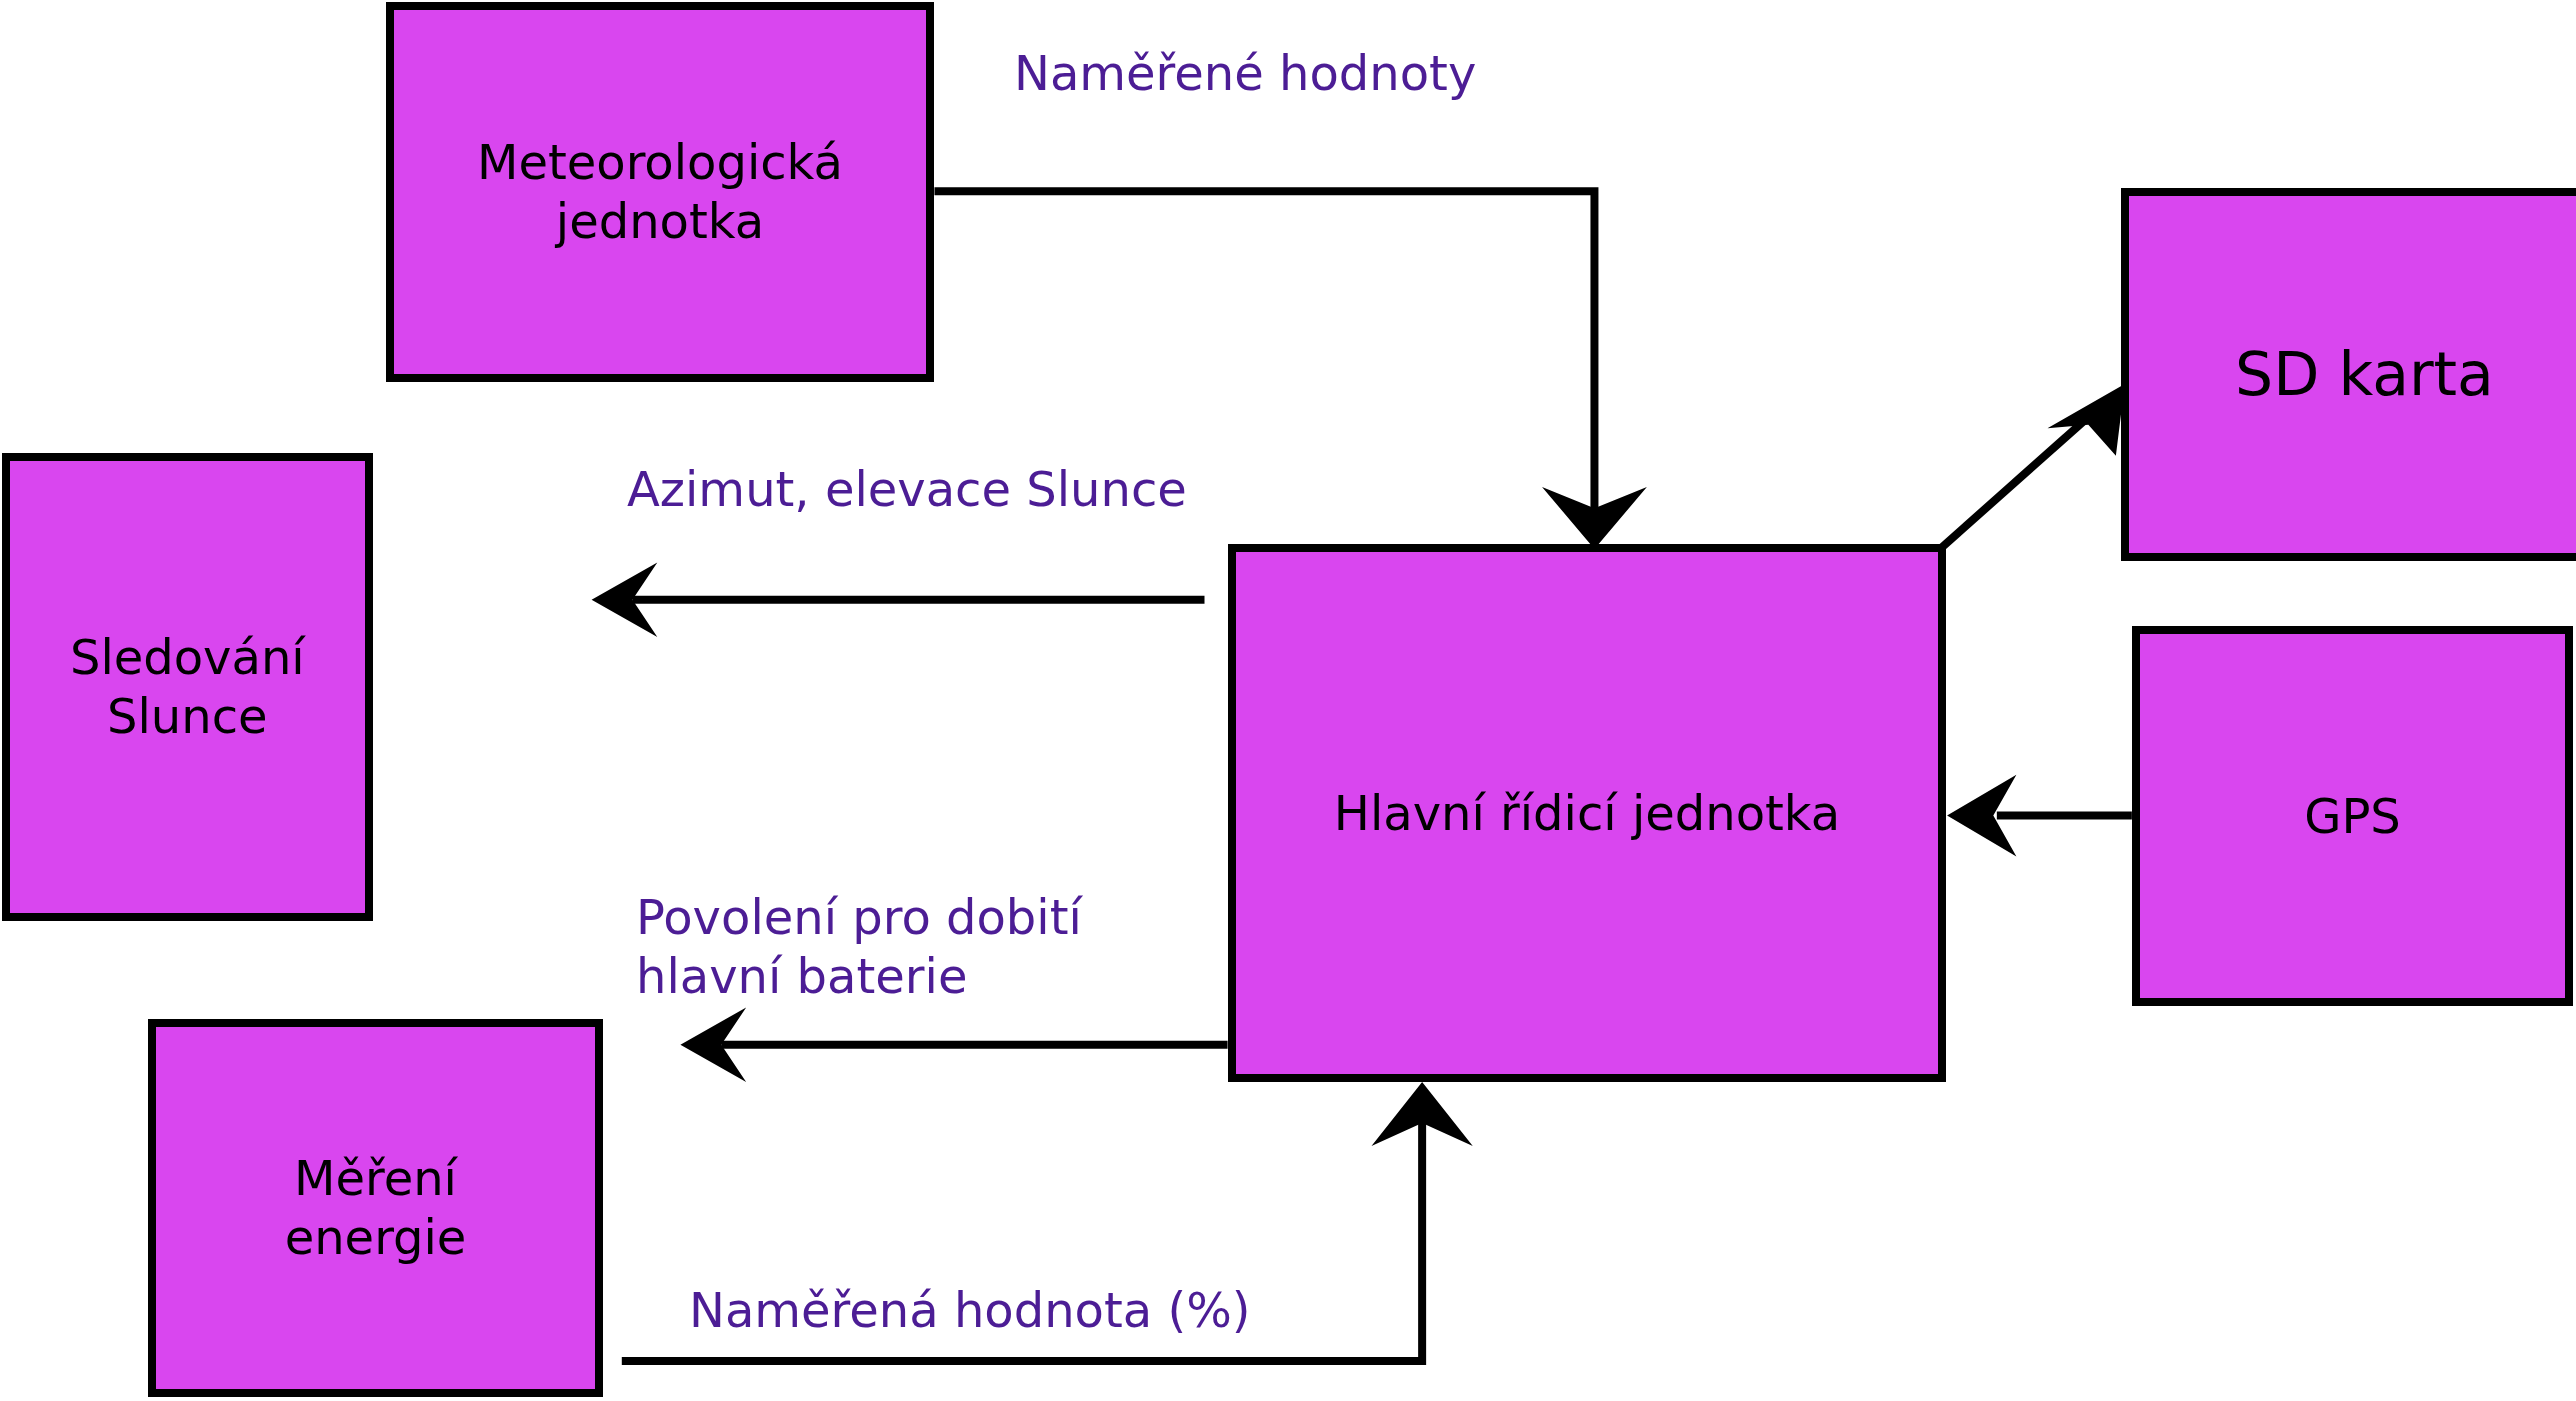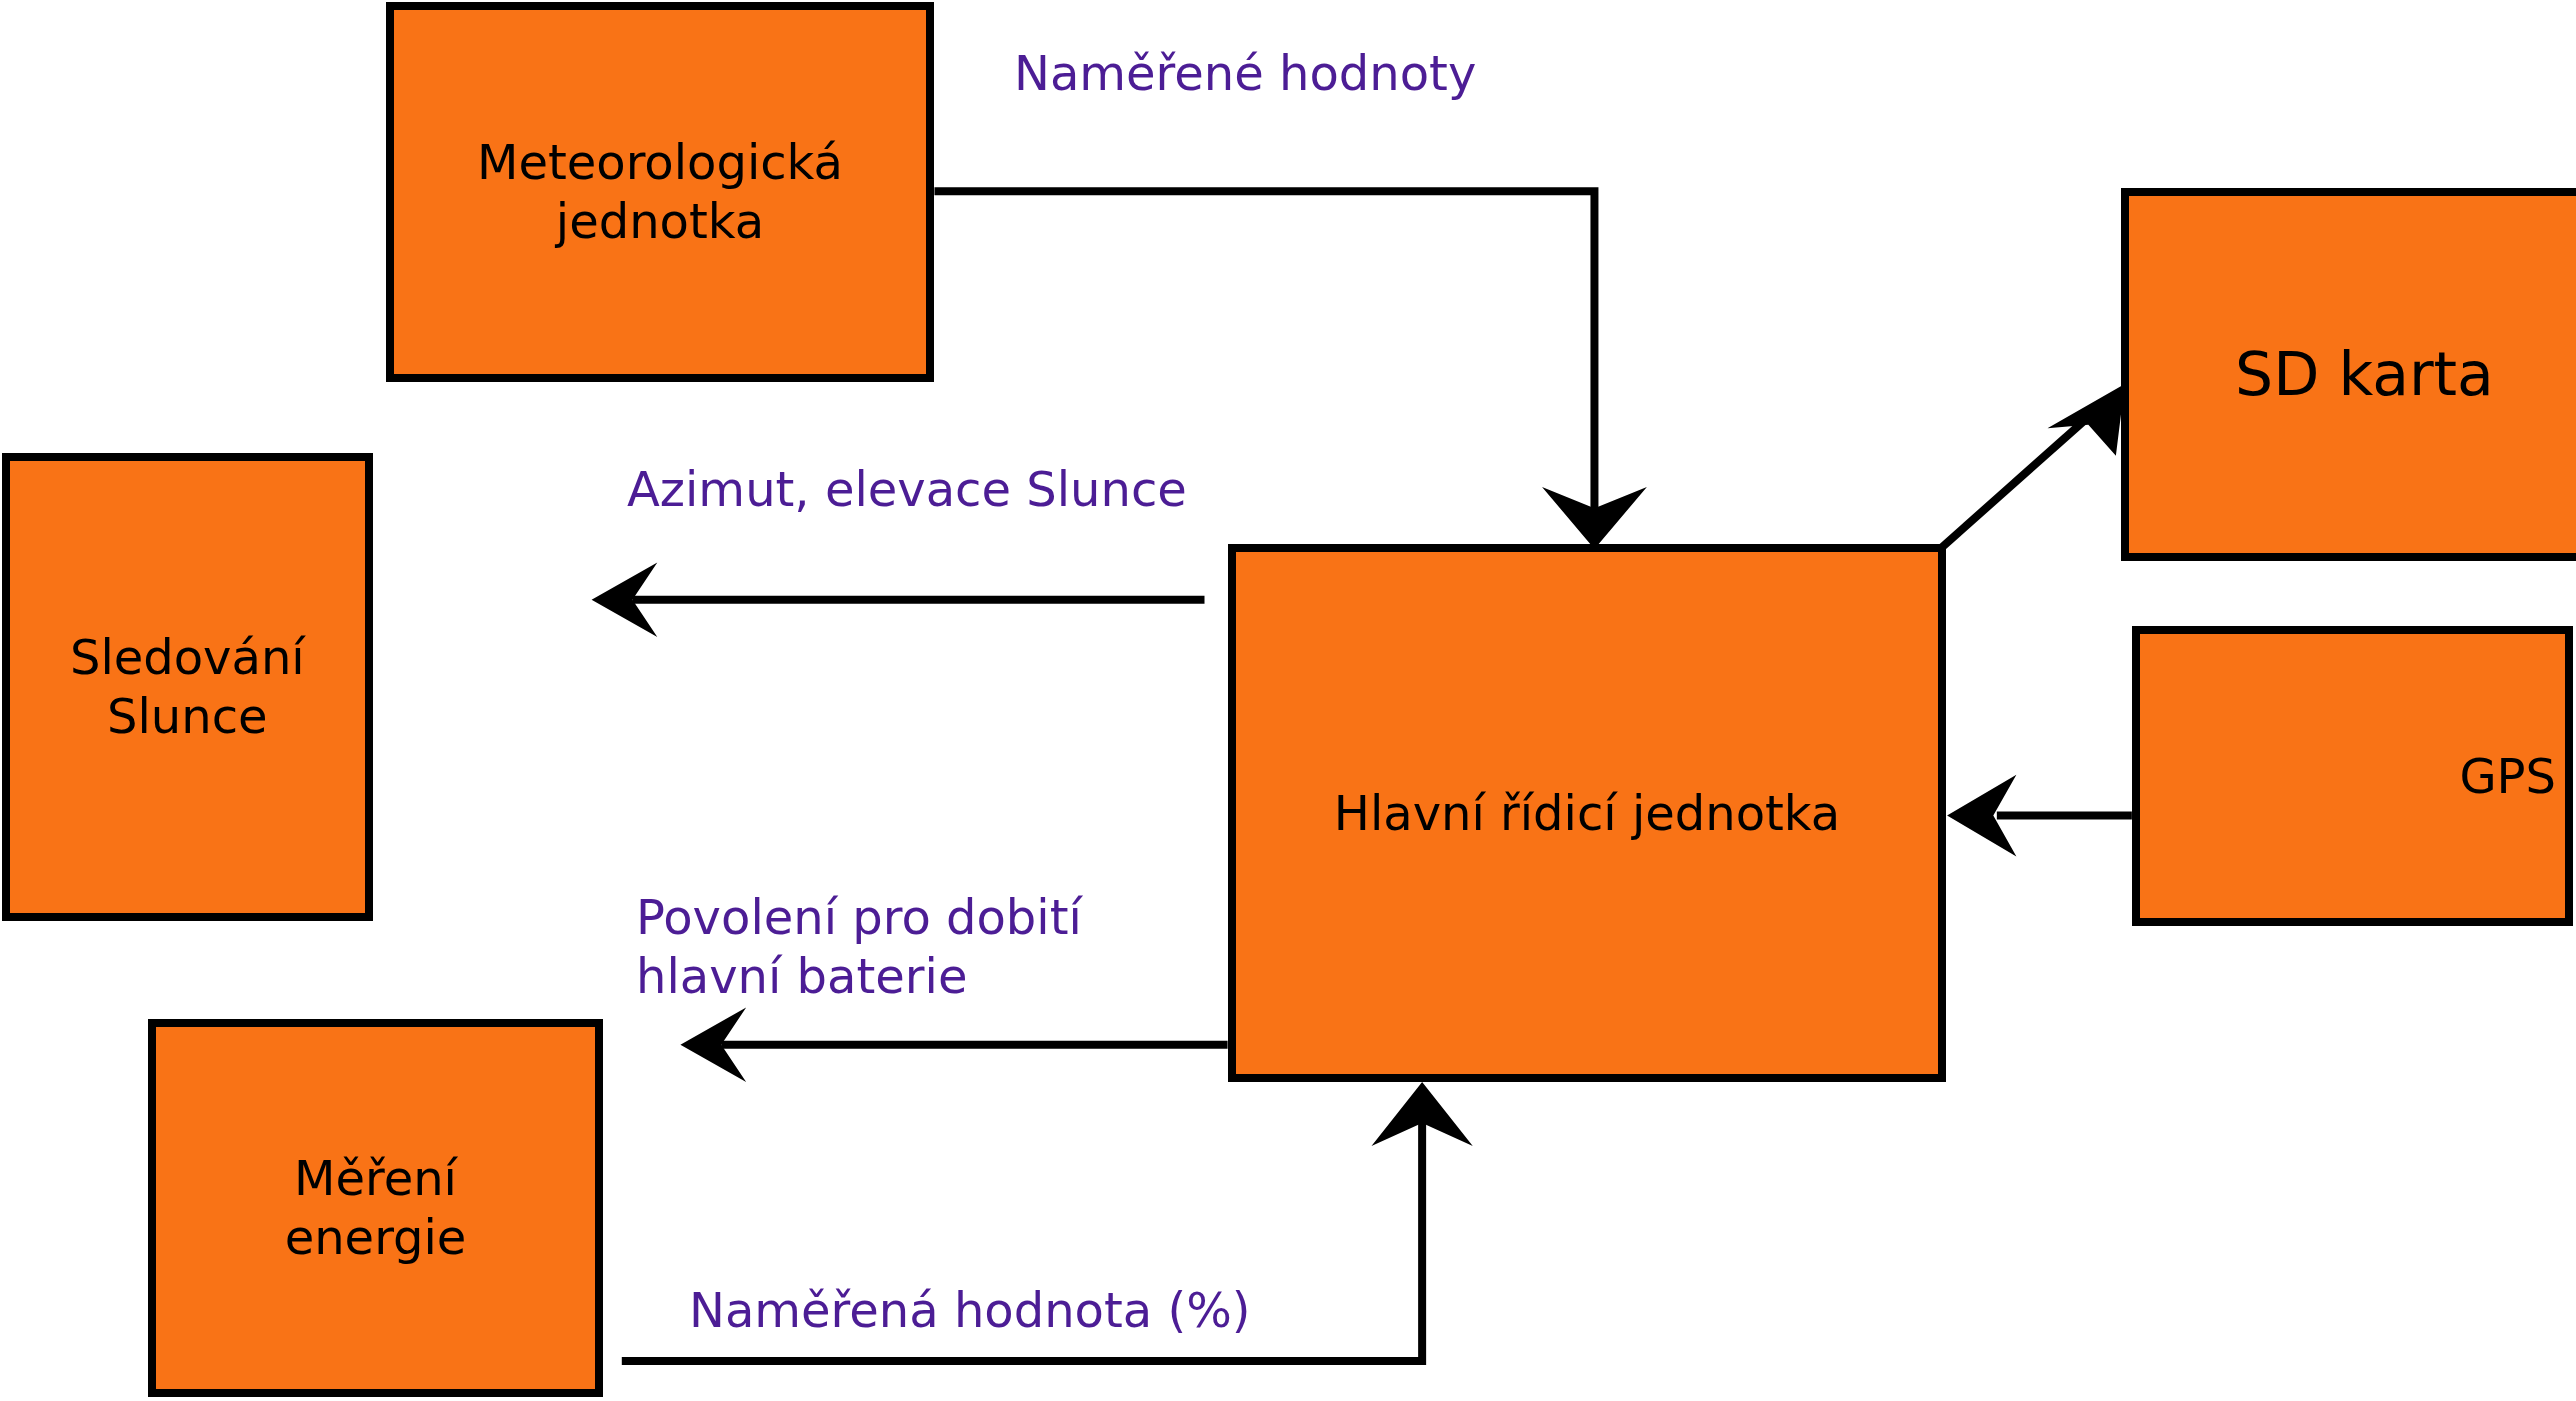--- a/index.html
+++ b/index.html
@@ -12,21 +12,21 @@
     position: relative;
     width: 2576px;
     height: 1402px;
     background: #ffffff;
     font-family: "DejaVu Sans", "Liberation Sans", sans-serif;
     overflow: hidden;
   }
   .node-box {
     position: absolute;
     box-sizing: border-box;
-    background: #f97316;
+    background: #d946ef;
     border: 8px solid #000000;
     display: flex;
     align-items: center;
     justify-content: center;
     text-align: center;
     color: #000000;
     line-height: 1.22;
     white-space: pre-line;
   }
   .node-label {
@@ -120,21 +120,21 @@
   </div>
 
   <div class="node-box" style="left:1228px; top:544px; width:718px; height:538px; font-size:48px;">
     <span class="node-label">Hlavní řídicí jednotka</span>
   </div>
 
   <div class="node-box" style="left:2121px; top:188px; width:487px; height:373px; font-size:60px;">
     <span class="node-label">SD karta</span>
   </div>
 
-  <div class="node-box" style="left:2132px; top:626px; width:441px; height:300px; font-size:48px;text-align:right;">
+  <div class="node-box" style="left:2132px; top:626px; width:441px; height:380px; font-size:48px;">
     <span class="node-label">GPS</span>
   </div>
 
   <div class="edge-label" style="left:1014px; top:44px; font-size:48px;">Naměřené hodnoty</div>
 
   <div class="edge-label" style="left:627px; top:460px; font-size:48px;">Azimut, elevace Slunce</div>
 
   <div class="edge-label" style="left:636px; top:888px; font-size:48px;">Povolení pro dobití
 hlavní baterie</div>
 

